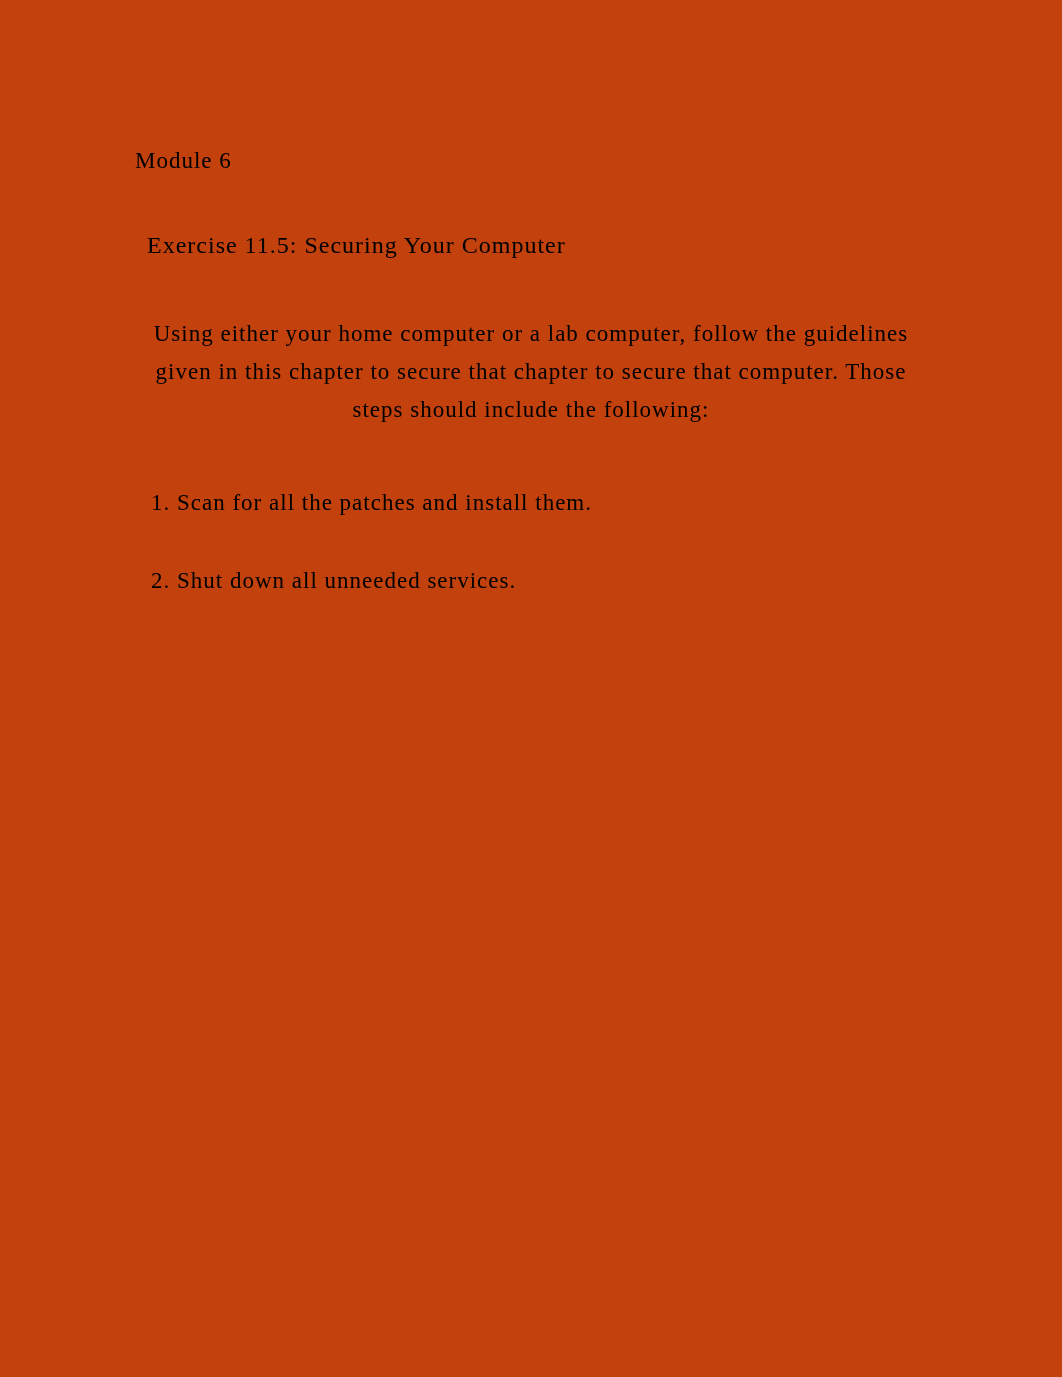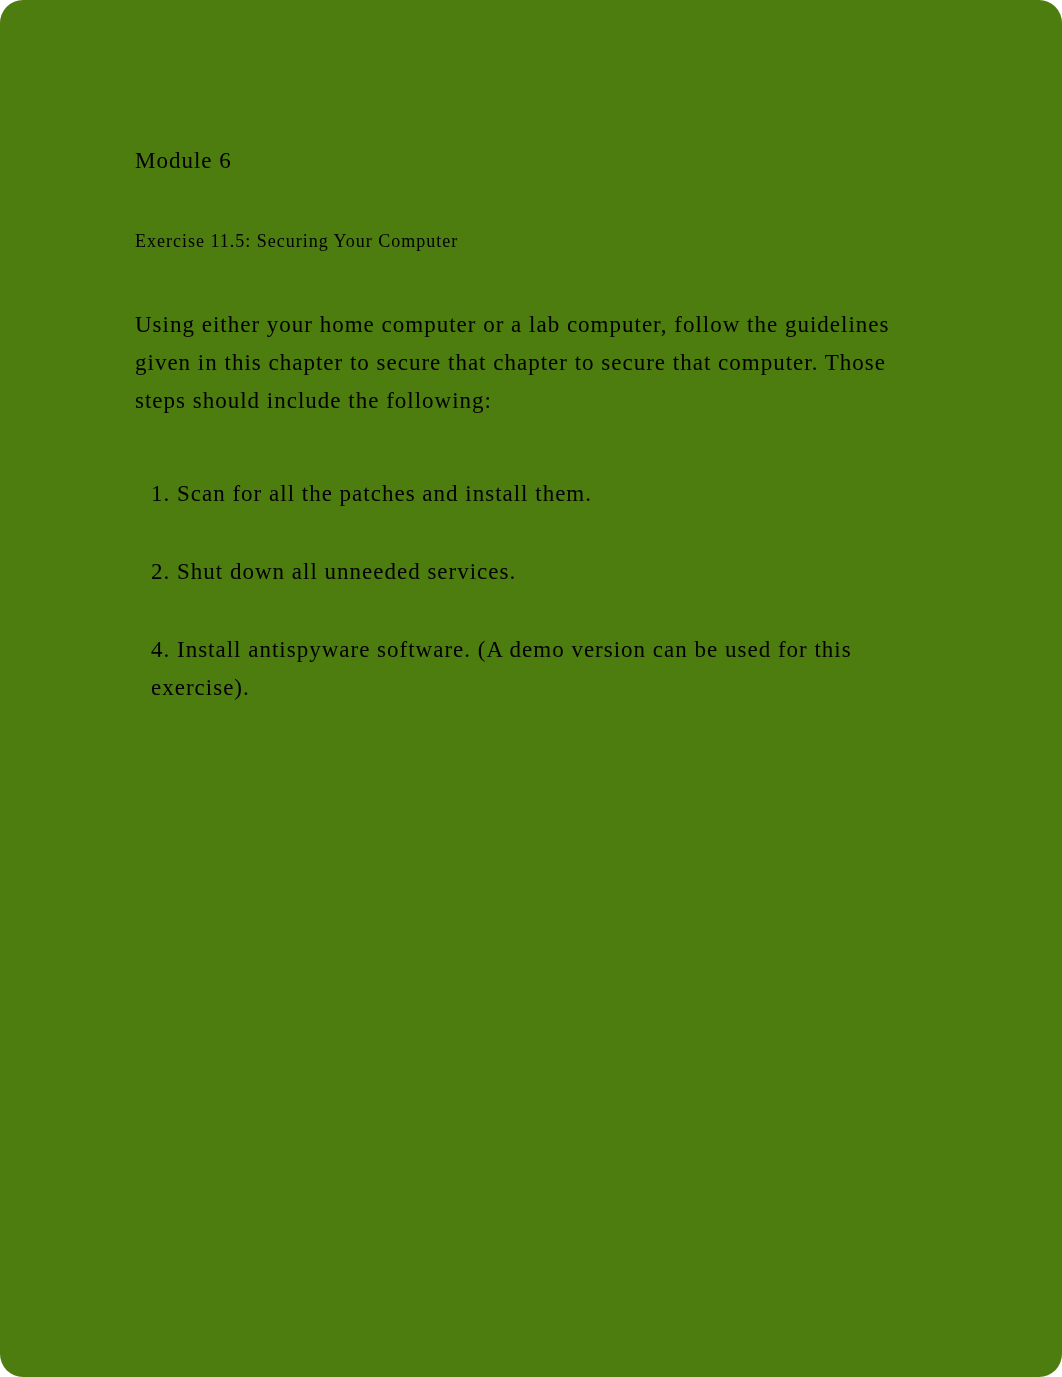--- a/index.html
+++ b/index.html
@@ -11,40 +11,41 @@
       width: 1062px;
       min-height: 1377px;
       background: #ffffff;
       font-family: Georgia, 'Times New Roman', Times, serif;
       color: #000000;
     }
     .page {
       width: 1062px;
       min-height: 1377px;
       padding: 145px 135px 112px 135px;
-      background: #4d7c0f;
-      border-radius: 23px;
+      background: #c2410c;
     }
     .module-heading {
       font-size: 23px;
       letter-spacing: 1px;
       margin-bottom: 52px;
       line-height: 1.4;
     }
     .exercise-title {
-      font-size: 18px;
+      font-size: 24px;
       letter-spacing: 1px;
       margin-bottom: 52px;
       line-height: 1.4;
+      margin-left: 12px;
     }
     .paragraph {
       font-size: 23px;
       letter-spacing: 1px;
       line-height: 1.65;
       margin-bottom: 52px;
+      text-align: center;
     }
     .list-item {
       font-size: 23px;
       letter-spacing: 1px;
       line-height: 1.65;
       margin-bottom: 40px;
       margin-left: 16px;
     }
     .list-wrap {
       margin-top: 55px;
@@ -63,17 +64,16 @@
 
   <div class="module-heading">Module 6</div>
 
   <div class="exercise-title">Exercise 11.5: Securing Your Computer</div>
 
   <div class="paragraph">Using either your home computer or a lab computer, follow the guidelines given in this chapter to secure that chapter to secure that computer. Those steps should include the following:</div>
 
   <div class="list-wrap">
     <div class="list-item">1. Scan for all the patches and install them.</div>
     <div class="list-item">2. Shut down all unneeded services.</div>
-    <div class="list-item">4. Install antispyware software. (A demo version can be used for this exercise).</div>
   </div>
 
 
 </div>
 
 </body></html>

